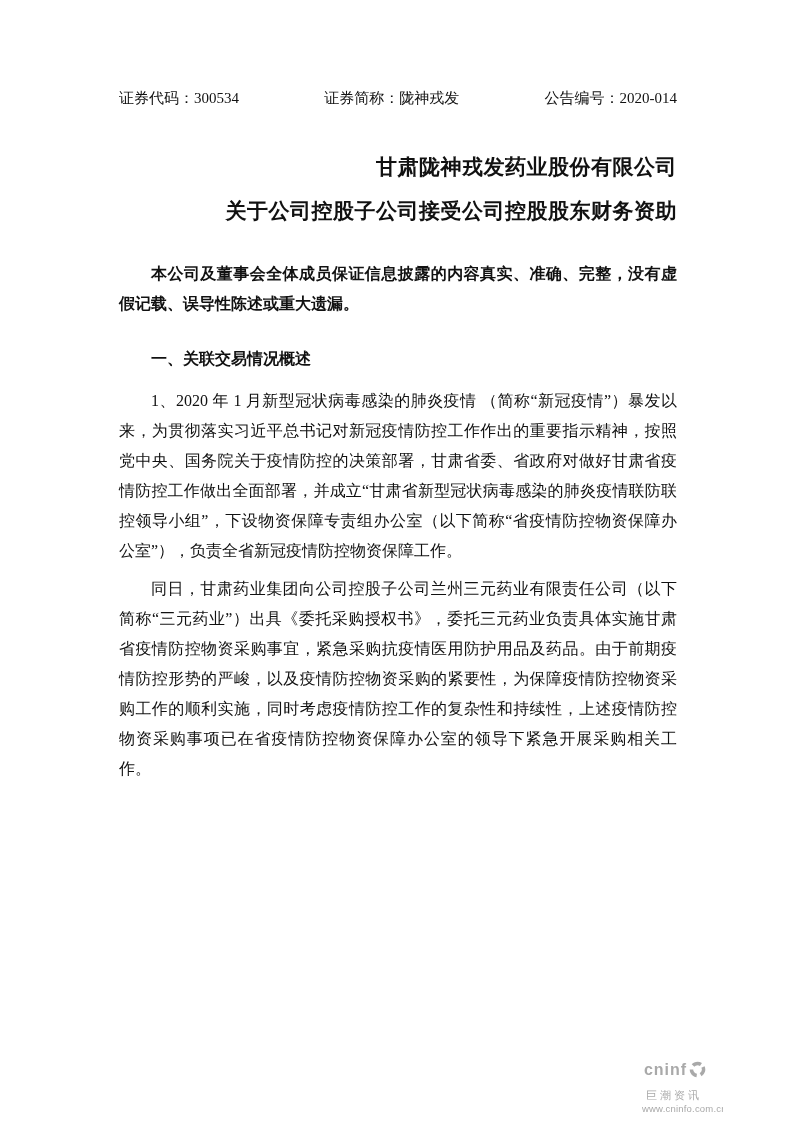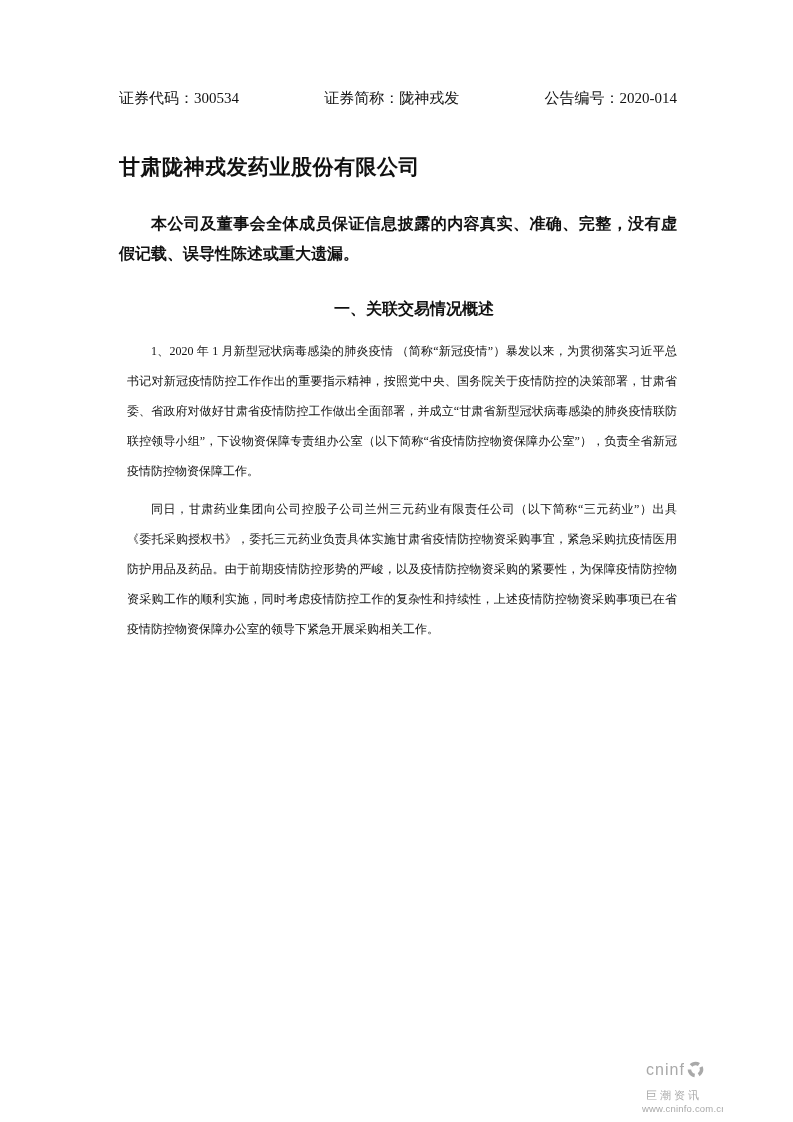--- a/index.html
+++ b/index.html
@@ -25,48 +25,47 @@
   .doc-header {
     display: flex;
     justify-content: space-between;
     align-items: baseline;
     font-size: 15px;
     line-height: 20px;
     white-space: nowrap;
   }
   .doc-title {
     margin-top: 37px;
-    text-align: left;
+    text-align: right;
     font-family: "Liberation Sans", "DejaVu Sans", sans-serif;
     font-weight: 700;
     font-size: 21px;
     line-height: 44px;
     letter-spacing: 0.5px;
   }
   .declaration {
-    margin: 20px 0 0 0;
+    margin: 26px 0 0 0;
     font-family: "Liberation Sans", "DejaVu Sans", sans-serif;
     font-weight: 700;
     font-size: 16px;
     line-height: 30px;
     text-indent: 2em;
     text-align: justify;
   }
   .section-heading {
     margin: 25px 0 0 0;
     font-family: "Liberation Sans", "DejaVu Sans", sans-serif;
     font-weight: 700;
     font-size: 16px;
     line-height: 30px;
     text-indent: 2em;
-    text-align: center;
   }
   .body-para {
-    margin: 8px 0 0 8px;
-    font-size: 12px;
+    margin: 8px 0 0 0;
+    font-size: 16px;
     line-height: 30px;
     text-indent: 2em;
     text-align: justify;
   }
   .body-para.first {
     margin-top: 12px;
   }
   .watermark {
     position: absolute;
     right: 5px;
@@ -79,21 +78,21 @@
   }
   .wm-brand-row {
     display: flex;
     align-items: center;
     justify-content: center;
     gap: 2px;
     margin-left: 14px;
   }
   .wm-brand {
     font-size: 16px;
-    font-weight: 400;
+    font-weight: 700;
     letter-spacing: 1px;
   }
   .wm-logo {
     display: inline-block;
   }
   .wm-cn {
     font-size: 11px;
     letter-spacing: 3px;
     margin-top: 11px;
     margin-left: 12px;
@@ -113,20 +112,21 @@
   <div class="content">
 
     <div class="doc-header">
       <span>证券代码：300534</span>
       <span>证券简称：陇神戎发</span>
       <span>公告编号：2020-014</span>
     </div>
 
     <div class="doc-title">
       <div>甘肃陇神戎发药业股份有限公司</div>
+      <div>关于公司控股子公司接受公司控股股东财务资助</div>
     </div>
 
     <p class="declaration">本公司及董事会全体成员保证信息披露的内容真实、准确、完整，没有虚假记载、误导性陈述或重大遗漏。</p>
 
     <h2 class="section-heading">一、关联交易情况概述</h2>
 
     <p class="body-para first">1、2020 年 1 月新型冠状病毒感染的肺炎疫情 （简称“新冠疫情”）暴发以来，为贯彻落实习近平总书记对新冠疫情防控工作作出的重要指示精神，按照党中央、国务院关于疫情防控的决策部署，甘肃省委、省政府对做好甘肃省疫情防控工作做出全面部署，并成立“甘肃省新型冠状病毒感染的肺炎疫情联防联控领导小组”，下设物资保障专责组办公室（以下简称“省疫情防控物资保障办公室”），负责全省新冠疫情防控物资保障工作。</p>
     <p class="body-para">同日，甘肃药业集团向公司控股子公司兰州三元药业有限责任公司（以下简称“三元药业”）出具《委托采购授权书》，委托三元药业负责具体实施甘肃省疫情防控物资采购事宜，紧急采购抗疫情医用防护用品及药品。由于前期疫情防控形势的严峻，以及疫情防控物资采购的紧要性，为保障疫情防控物资采购工作的顺利实施，同时考虑疫情防控工作的复杂性和持续性，上述疫情防控物资采购事项已在省疫情防控物资保障办公室的领导下紧急开展采购相关工作。</p>
   </div>
 

